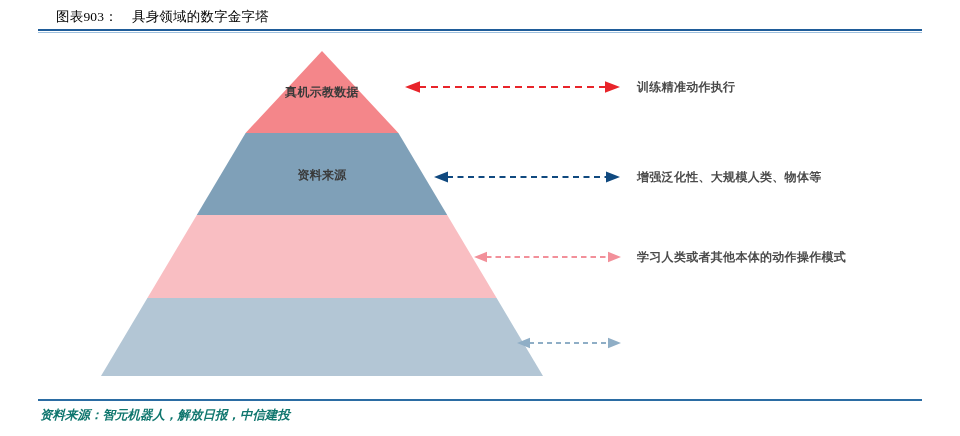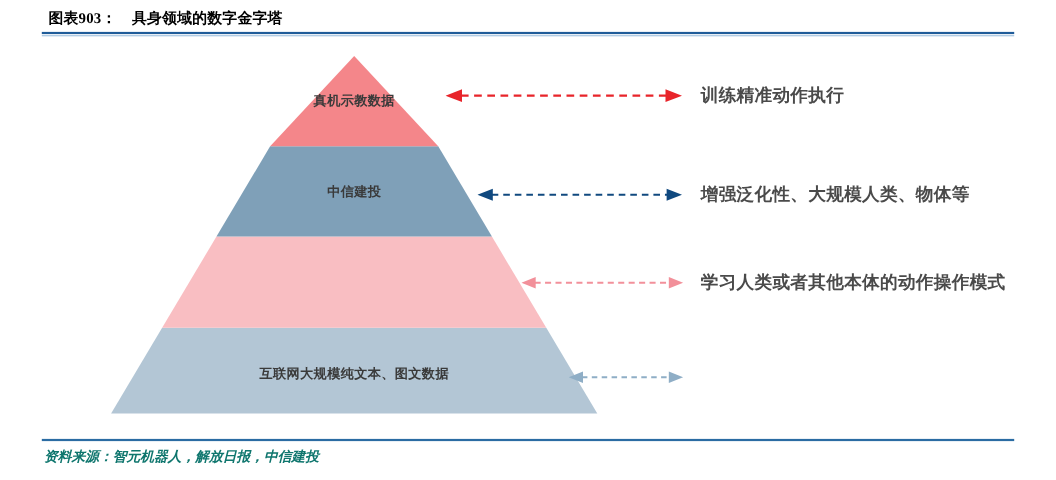--- a/index.html
+++ b/index.html
@@ -19,24 +19,24 @@
   #page {
     position: absolute;
     left: 0; top: 0;
     width: 960px;
     height: 436px;
   }
 
   
   .chart-title {
     position: absolute;
-    left: 44px;
+    left: 56px;
     top: 8px;
     font-size: 13.5px;
-    font-weight: bold;
+    font-weight: normal;
     color: #000000;
     letter-spacing: 0.2px;
     white-space: nowrap;
     font-family: "Liberation Serif", "DejaVu Serif", serif;
   }
   .title-num { margin-right: 14px; }
 
   .rule-top {
     position: absolute;
     left: 38px;
@@ -82,21 +82,21 @@
   .arrow-row {
     position: absolute;
     height: 18px;
   }
   .arrow-svg { display: block; }
 
   .arrow-text {
     position: absolute;
     left: 637px;
     transform: translateY(-50%);
-    font-size: 16px;
+    font-size: 12px;
     font-weight: bold;
     color: #4A4A4A;
     white-space: nowrap;
     font-family: "Liberation Serif", "DejaVu Serif", serif;
     letter-spacing: 0.3px;
   }
 
   
   .rule-bottom {
     position: absolute;
@@ -135,22 +135,21 @@
       <polygon id="tier4-shape" points="101,376 543,376 496.6,298 147.4,298" fill="#B3C6D5"></polygon>
 
       <polygon id="tier3-shape" points="147.4,298 496.6,298 447.2,215 196.8,215" fill="#F9BEC2"></polygon>
 
       <polygon id="tier2-shape" points="196.8,215 447.2,215 398.4,133 245.6,133" fill="#7FA0B8"></polygon>
 
       <polygon id="tier1-shape" points="245.6,133 398.4,133 322,51" fill="#F4868A"></polygon>
     </svg>
 
     <div class="tier-label" id="tier1-label" style="left:322px; top:92px;">真机示教数据</div>
-    <div class="tier-label" id="tier2-label" style="left:322px; top:175px;">中信建投</div>
-    <div class="tier-label" id="tier4-label" style="left:322px; top:340px;">互联网大规模纯文本、图文数据</div>
+    <div class="tier-label" id="tier2-label" style="left:322px; top:175px;">资料来源</div>
   </div>
 
   <div class="arrow-row" id="arrow1" style="left:405px; top:78px;">
     <svg class="arrow-svg" width="230" height="18" viewBox="0 0 230 18">
       <g id="arrow1-g">
         <line x1="14" y1="9" x2="201" y2="9" stroke-width="2" stroke-dasharray="7,5" stroke-linecap="butt" stroke="#E8242A"></line>
         <polygon points="0,9 15,3.2 15,14.8" fill="#E8242A"></polygon>
         <polygon points="215,9 200,3.2 200,14.8" fill="#E8242A"></polygon>
       </g>
     </svg>

